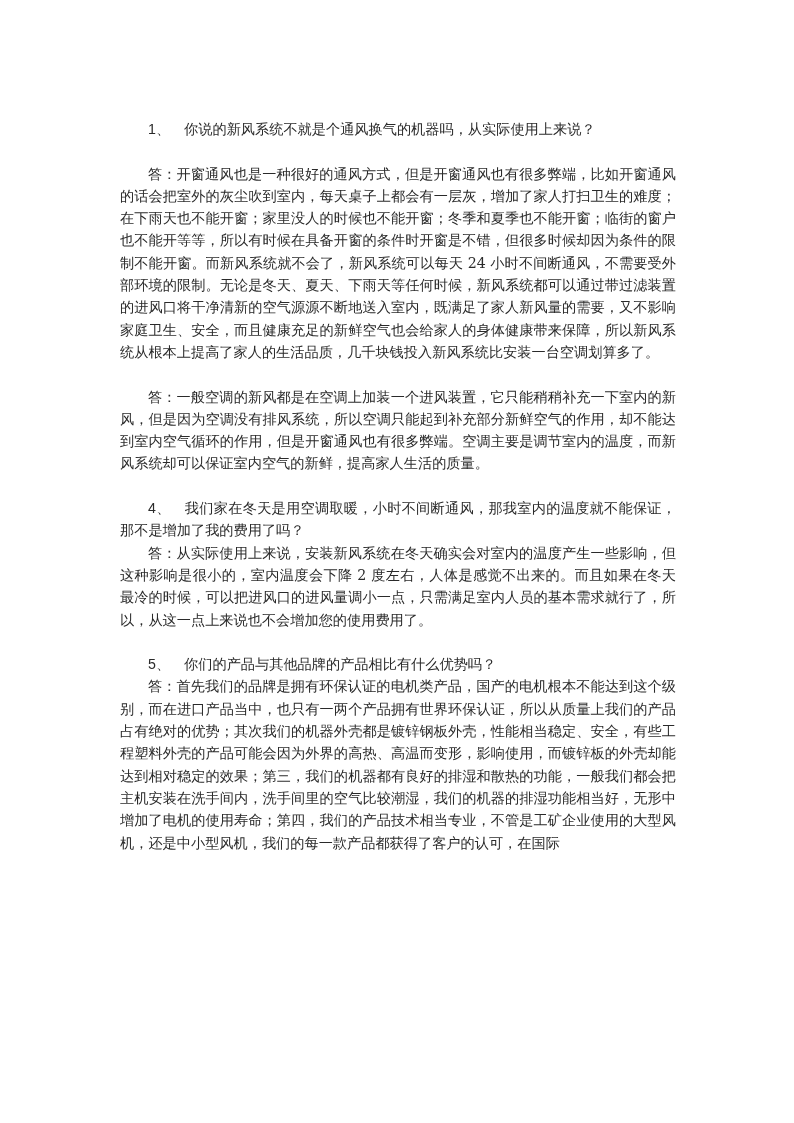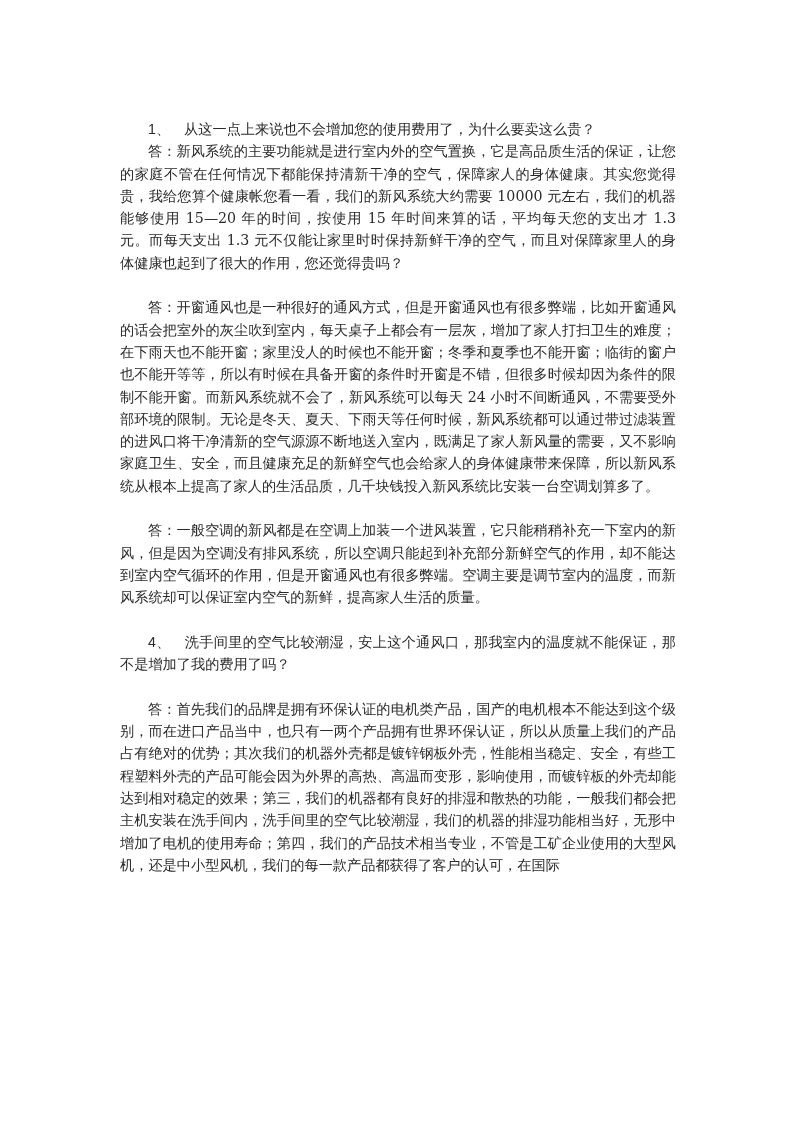--- a/index.html
+++ b/index.html
@@ -19,28 +19,29 @@
   .qa { margin-bottom: 22.3px; }
   .q, .a { margin: 0; text-indent: 28px; }
   .q .num { font-family: "Liberation Sans", sans-serif; }
   .q .sep { display: inline-block; width: 14px; }
 </style>
 </head>
 <body>
 
 <div class="page">
   <div class="qa">
-    <p class="q"><span class="num">1、</span><span class="sep"></span><span>从这一点上来说也不会增加您的使用费用了，为什么要卖这么贵？</span></p>
-    <p class="a">答：新风系统的主要功能就是进行室内外的空气置换，它是高品质生活的保证，让您的家庭不管在任何情况下都能保持清新干净的空气，保障家人的身体健康。其实您觉得贵，我给您算个健康帐您看一看，我们的新风系统大约需要 10000 元左右，我们的机器能够使用 15—20 年的时间，按使用 15 年时间来算的话，平均每天您的支出才 1.3 元。而每天支出 1.3 元不仅能让家里时时保持新鲜干净的空气，而且对保障家里人的身体健康也起到了很大的作用，您还觉得贵吗？</p>
+    <p class="q"><span class="num">1、</span><span class="sep"></span><span>你说的新风系统不就是个通风换气的机器吗，从实际使用上来说？</span></p>
   </div>
   <div class="qa">
     <p class="a">答：开窗通风也是一种很好的通风方式，但是开窗通风也有很多弊端，比如开窗通风的话会把室外的灰尘吹到室内，每天桌子上都会有一层灰，增加了家人打扫卫生的难度；在下雨天也不能开窗；家里没人的时候也不能开窗；冬季和夏季也不能开窗；临街的窗户也不能开等等，所以有时候在具备开窗的条件时开窗是不错，但很多时候却因为条件的限制不能开窗。而新风系统就不会了，新风系统可以每天 24 小时不间断通风，不需要受外部环境的限制。无论是冬天、夏天、下雨天等任何时候，新风系统都可以通过带过滤装置的进风口将干净清新的空气源源不断地送入室内，既满足了家人新风量的需要，又不影响家庭卫生、安全，而且健康充足的新鲜空气也会给家人的身体健康带来保障，所以新风系统从根本上提高了家人的生活品质，几千块钱投入新风系统比安装一台空调划算多了。</p>
   </div>
   <div class="qa">
     <p class="a">答：一般空调的新风都是在空调上加装一个进风装置，它只能稍稍补充一下室内的新风，但是因为空调没有排风系统，所以空调只能起到补充部分新鲜空气的作用，却不能达到室内空气循环的作用，但是开窗通风也有很多弊端。空调主要是调节室内的温度，而新风系统却可以保证室内空气的新鲜，提高家人生活的质量。</p>
   </div>
   <div class="qa">
-    <p class="q"><span class="num">4、</span><span class="sep"></span><span>洗手间里的空气比较潮湿，安上这个通风口，那我室内的温度就不能保证，那不是增加了我的费用了吗？</span></p>
+    <p class="q"><span class="num">4、</span><span class="sep"></span><span>我们家在冬天是用空调取暖，小时不间断通风，那我室内的温度就不能保证，那不是增加了我的费用了吗？</span></p>
+    <p class="a">答：从实际使用上来说，安装新风系统在冬天确实会对室内的温度产生一些影响，但这种影响是很小的，室内温度会下降 2 度左右，人体是感觉不出来的。而且如果在冬天最冷的时候，可以把进风口的进风量调小一点，只需满足室内人员的基本需求就行了，所以，从这一点上来说也不会增加您的使用费用了。</p>
   </div>
   <div class="qa">
+    <p class="q"><span class="num">5、</span><span class="sep"></span><span>你们的产品与其他品牌的产品相比有什么优势吗？</span></p>
     <p class="a">答：首先我们的品牌是拥有环保认证的电机类产品，国产的电机根本不能达到这个级别，而在进口产品当中，也只有一两个产品拥有世界环保认证，所以从质量上我们的产品占有绝对的优势；其次我们的机器外壳都是镀锌钢板外壳，性能相当稳定、安全，有些工程塑料外壳的产品可能会因为外界的高热、高温而变形，影响使用，而镀锌板的外壳却能达到相对稳定的效果；第三，我们的机器都有良好的排湿和散热的功能，一般我们都会把主机安装在洗手间内，洗手间里的空气比较潮湿，我们的机器的排湿功能相当好，无形中增加了电机的使用寿命；第四，我们的产品技术相当专业，不管是工矿企业使用的大型风机，还是中小型风机，我们的每一款产品都获得了客户的认可，在国际</p>
   </div>
 </div>
 
 </body></html>

